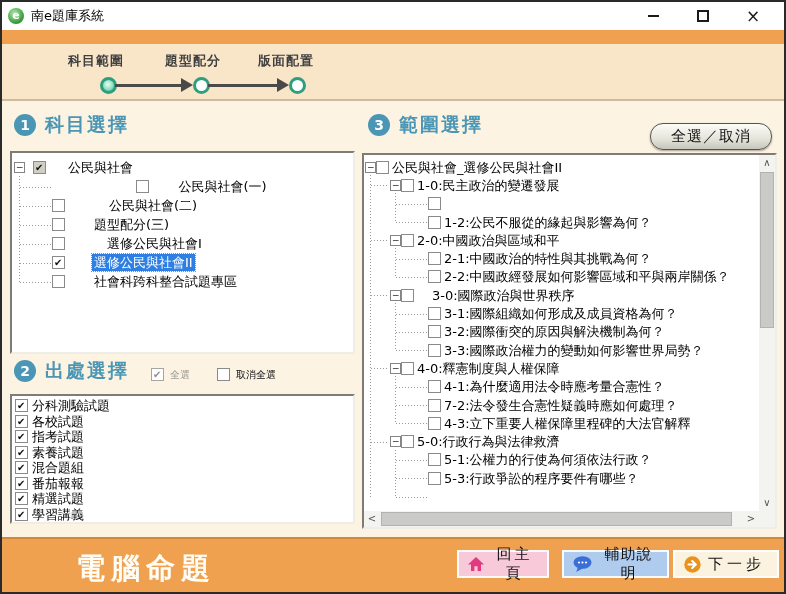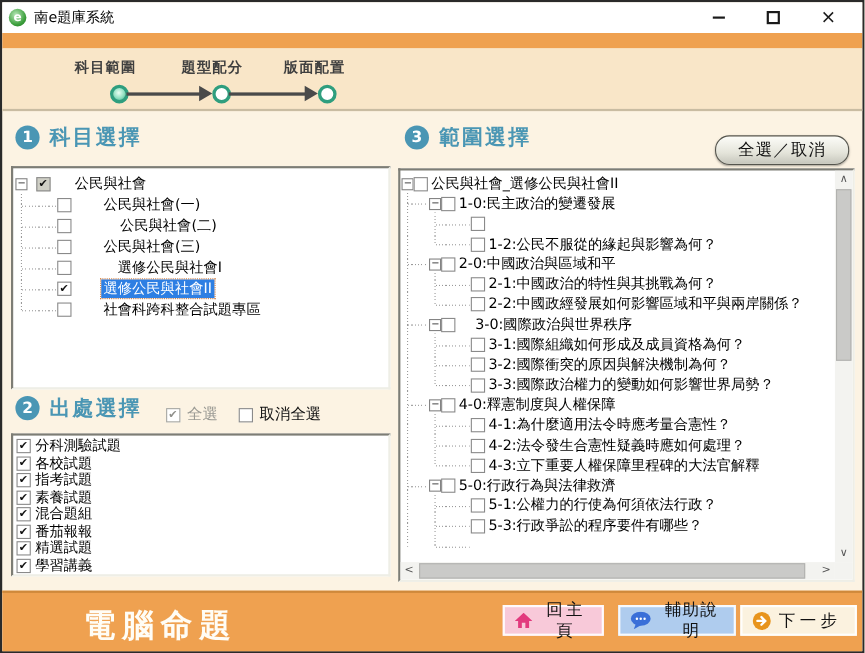--- a/index.html
+++ b/index.html
@@ -34,21 +34,21 @@
   .step-arrow { position:absolute; top:34px; width:0; height:0;
                 border-top:7px solid transparent; border-bottom:7px solid transparent;
                 border-left:12px solid #4a4a4a; }
 
   
   .sheader { position:absolute; display:flex; align-items:center; gap:9px; }
   .num { width:22px; height:22px; border-radius:50%; background:var(--header-teal); color:#fff;
          font-size:14px; font-weight:bold; display:flex; align-items:center; justify-content:center; }
   .stitle { font-size:19px; font-weight:bold; color:var(--header-teal); letter-spacing:2px; white-space:nowrap; }
 
-  .hdr-check { position:absolute; display:flex; align-items:center; gap:6px; font-size:14px; }
+  .hdr-check { position:absolute; display:flex; align-items:flex-start; gap:6px; font-size:10px; }
   .hc-label { color:#111; white-space:nowrap; }
   .hc-label.dim { color:#9a9a94; }
 
   .toggle-all-btn { position:absolute; left:648px; top:121px; width:122px; height:27px;
                     border-radius:13px; border:1px solid #55554e;
                     background:linear-gradient(#fcfcf8, #e4e4da 60%, #c6c6bc);
                     font-family:inherit; font-size:15px; color:#111; letter-spacing:1px;
                     box-shadow:0 1px 2px rgba(0,0,0,.35); cursor:default; }
 
   
@@ -143,31 +143,31 @@
     <span class="num">1</span>
     <span class="stitle">科目選擇</span>
   </div>
   <div class="tree-box" id="subject-tree" style="left:8px;top:149px;width:345px;height:203px">
       <div class="tcontent" style="padding-top: 5px;">
         <div class="trow" style="height: 19px;">
           <span class="expander" style="margin-left: 2px;"></span>
           <span class="cb checked partial" style="margin-left: 8px;"></span>
           <span class="tlabel" style="margin-left: 20px;">公民與社會</span>
         </div>
-        <div class="trow" style="height: 19px;">
+        <div class="trow" style="height: 19px; justify-content: center;">
           <span class="cb" style="margin-left: 40px;"></span>
           <span class="tlabel" style="margin-left: 27px;">公民與社會(一)</span>
         </div>
         <div class="trow" style="height: 19px;">
           <span class="cb" style="margin-left: 40px;"></span>
           <span class="tlabel" style="margin-left: 42px;">公民與社會(二)</span>
         </div>
         <div class="trow" style="height: 19px;">
           <span class="cb" style="margin-left: 40px;"></span>
-          <span class="tlabel" style="margin-left: 27px;">公民與社會(三)</span>
+          <span class="tlabel" style="margin-left: 27px;">題型配分(三)</span>
         </div>
         <div class="trow" style="height: 19px;">
           <span class="cb" style="margin-left: 40px;"></span>
           <span class="tlabel" style="margin-left: 40px;">選修公民與社會I</span>
         </div>
         <div class="trow" style="height: 19px;">
           <span class="cb checked" style="margin-left: 40px;"></span>
           <span class="tlabel sel" style="margin-left: 27px;">選修公民與社會II</span>
         </div>
         <div class="trow" style="height: 19px;">
@@ -289,21 +289,21 @@
           <span class="expander" style="margin-left: 26px;"></span>
           <span class="cb" style="margin-left: 0px;"></span>
           <span class="tlabel" style="margin-left: 1px;">4-0:釋憲制度與人權保障</span>
         </div>
         <div class="trow" style="height: 18.3px;">
           <span class="cb" style="margin-left: 64px;"></span>
           <span class="tlabel" style="margin-left: 1px;">4-1:為什麼適用法令時應考量合憲性？</span>
         </div>
         <div class="trow" style="height: 18.3px;">
           <span class="cb" style="margin-left: 64px;"></span>
-          <span class="tlabel" style="margin-left: 1px;">4-2:法令發生合憲性疑義時應如何處理？</span>
+          <span class="tlabel" style="margin-left: 1px;">7-2:法令發生合憲性疑義時應如何處理？</span>
         </div>
         <div class="trow" style="height: 18.3px;">
           <span class="cb" style="margin-left: 64px;"></span>
           <span class="tlabel" style="margin-left: 1px;">4-3:立下重要人權保障里程碑的大法官解釋</span>
         </div>
         <div class="trow" style="height: 18.3px;">
           <span class="expander" style="margin-left: 26px;"></span>
           <span class="cb" style="margin-left: 0px;"></span>
           <span class="tlabel" style="margin-left: 1px;">5-0:行政行為與法律救濟</span>
         </div>

